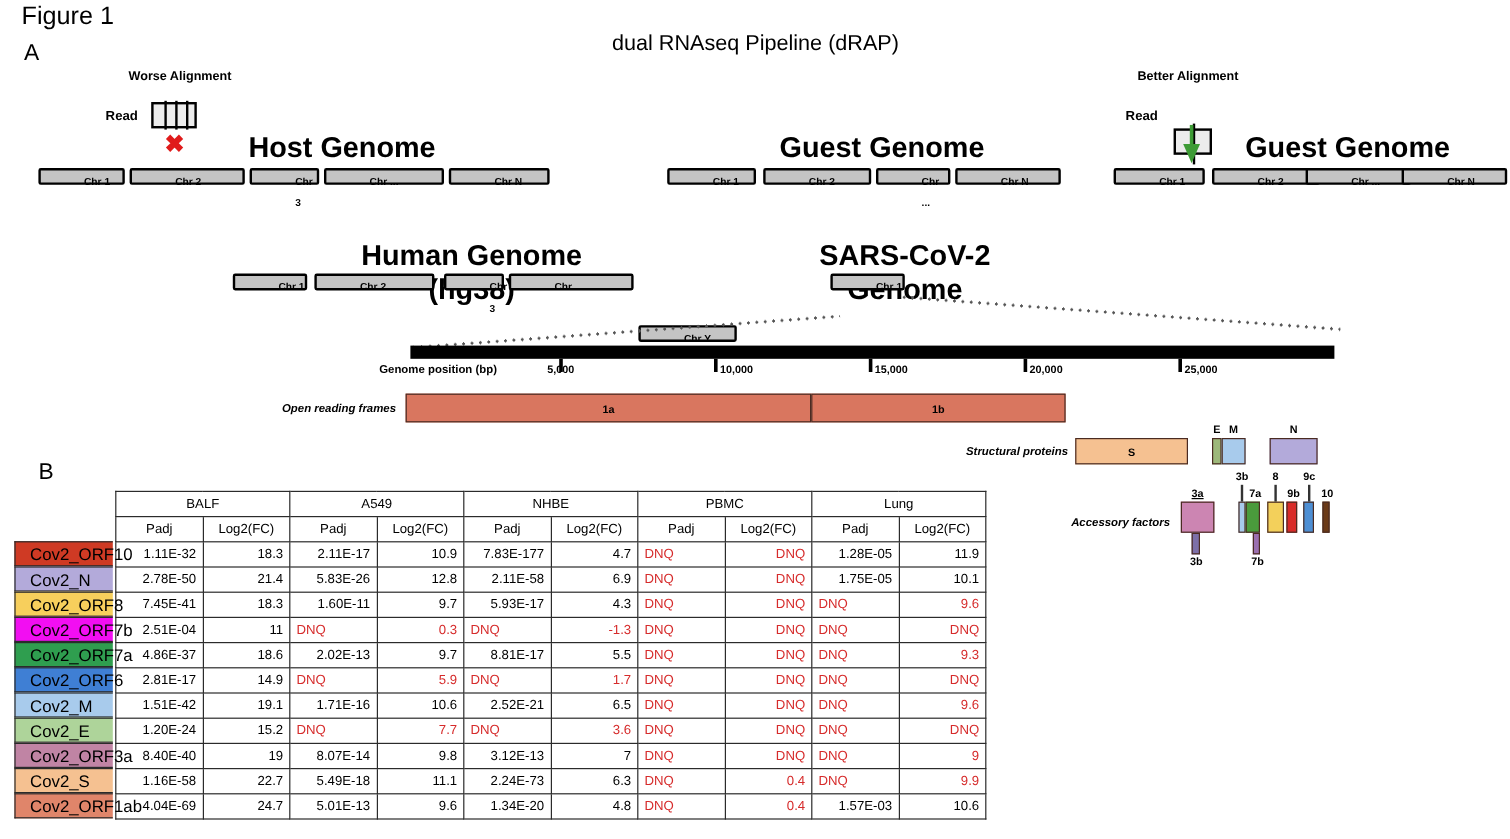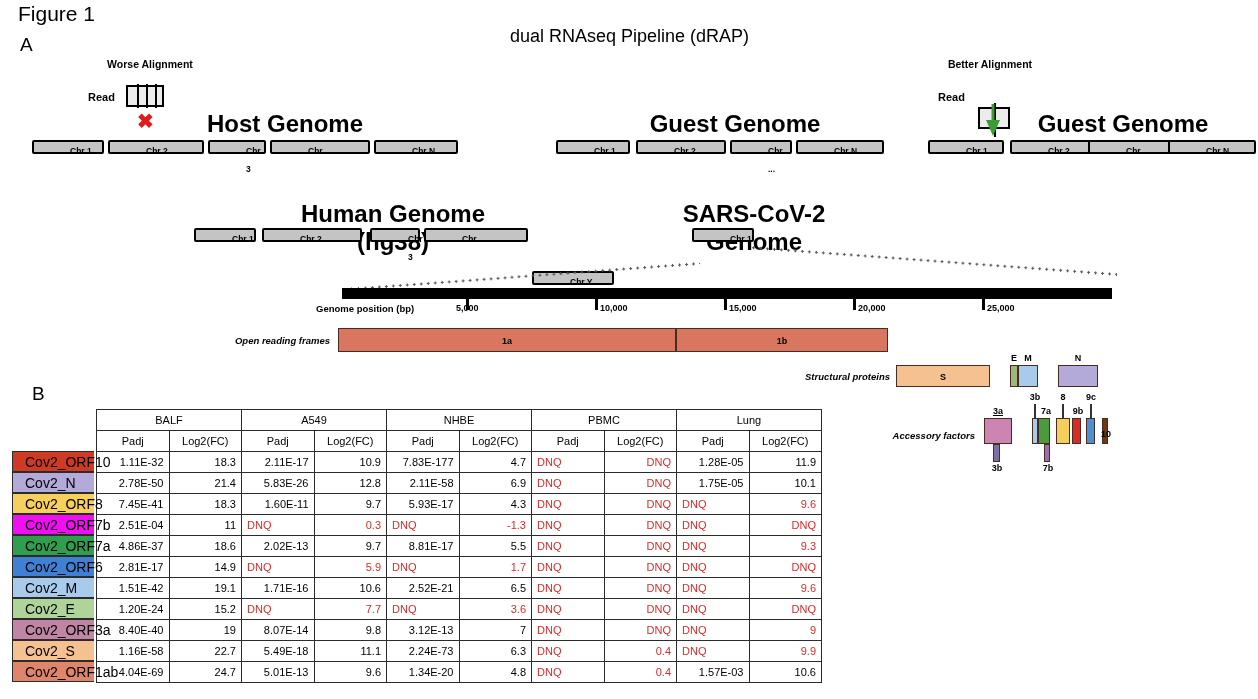--- a/index.html
+++ b/index.html
@@ -181,21 +181,21 @@
 <div class="abs blk-lab" style="left:1054px;top:392px;width:18px;">8</div>
 
 <div class="abs blk" style="left:1072px;top:418px;width:9px;height:26px;background:#d92b28;"></div>
 <div class="abs blk-lab" style="left:1068px;top:406px;width:20px;">9b</div>
 
 <div class="abs blk" style="left:1086px;top:418px;width:9px;height:26px;background:#4e8fd4;"></div>
 <div class="connector" style="left:1090px;top:404px;height:14px;"></div>
 <div class="abs blk-lab" style="left:1080px;top:392px;width:22px;">9c</div>
 
 <div class="abs blk" style="left:1102px;top:418px;width:6px;height:26px;background:#6b3a17;"></div>
-<div class="abs blk-lab" style="left:1096px;top:406px;width:20px;margin-top:23px;">10</div>
+<div class="abs blk-lab" style="left:1096px;top:406px;width:20px;">10</div>
 
 <div class="abs panel-letter" style="left:32px;top:383px;">B</div>
 
 <table class="res">
   <thead>
     <tr>
       <th class="grp" colspan="2">BALF</th>
       <th class="grp" colspan="2">A549</th>
       <th class="grp" colspan="2">NHBE</th>
       <th class="grp" colspan="2">PBMC</th>

